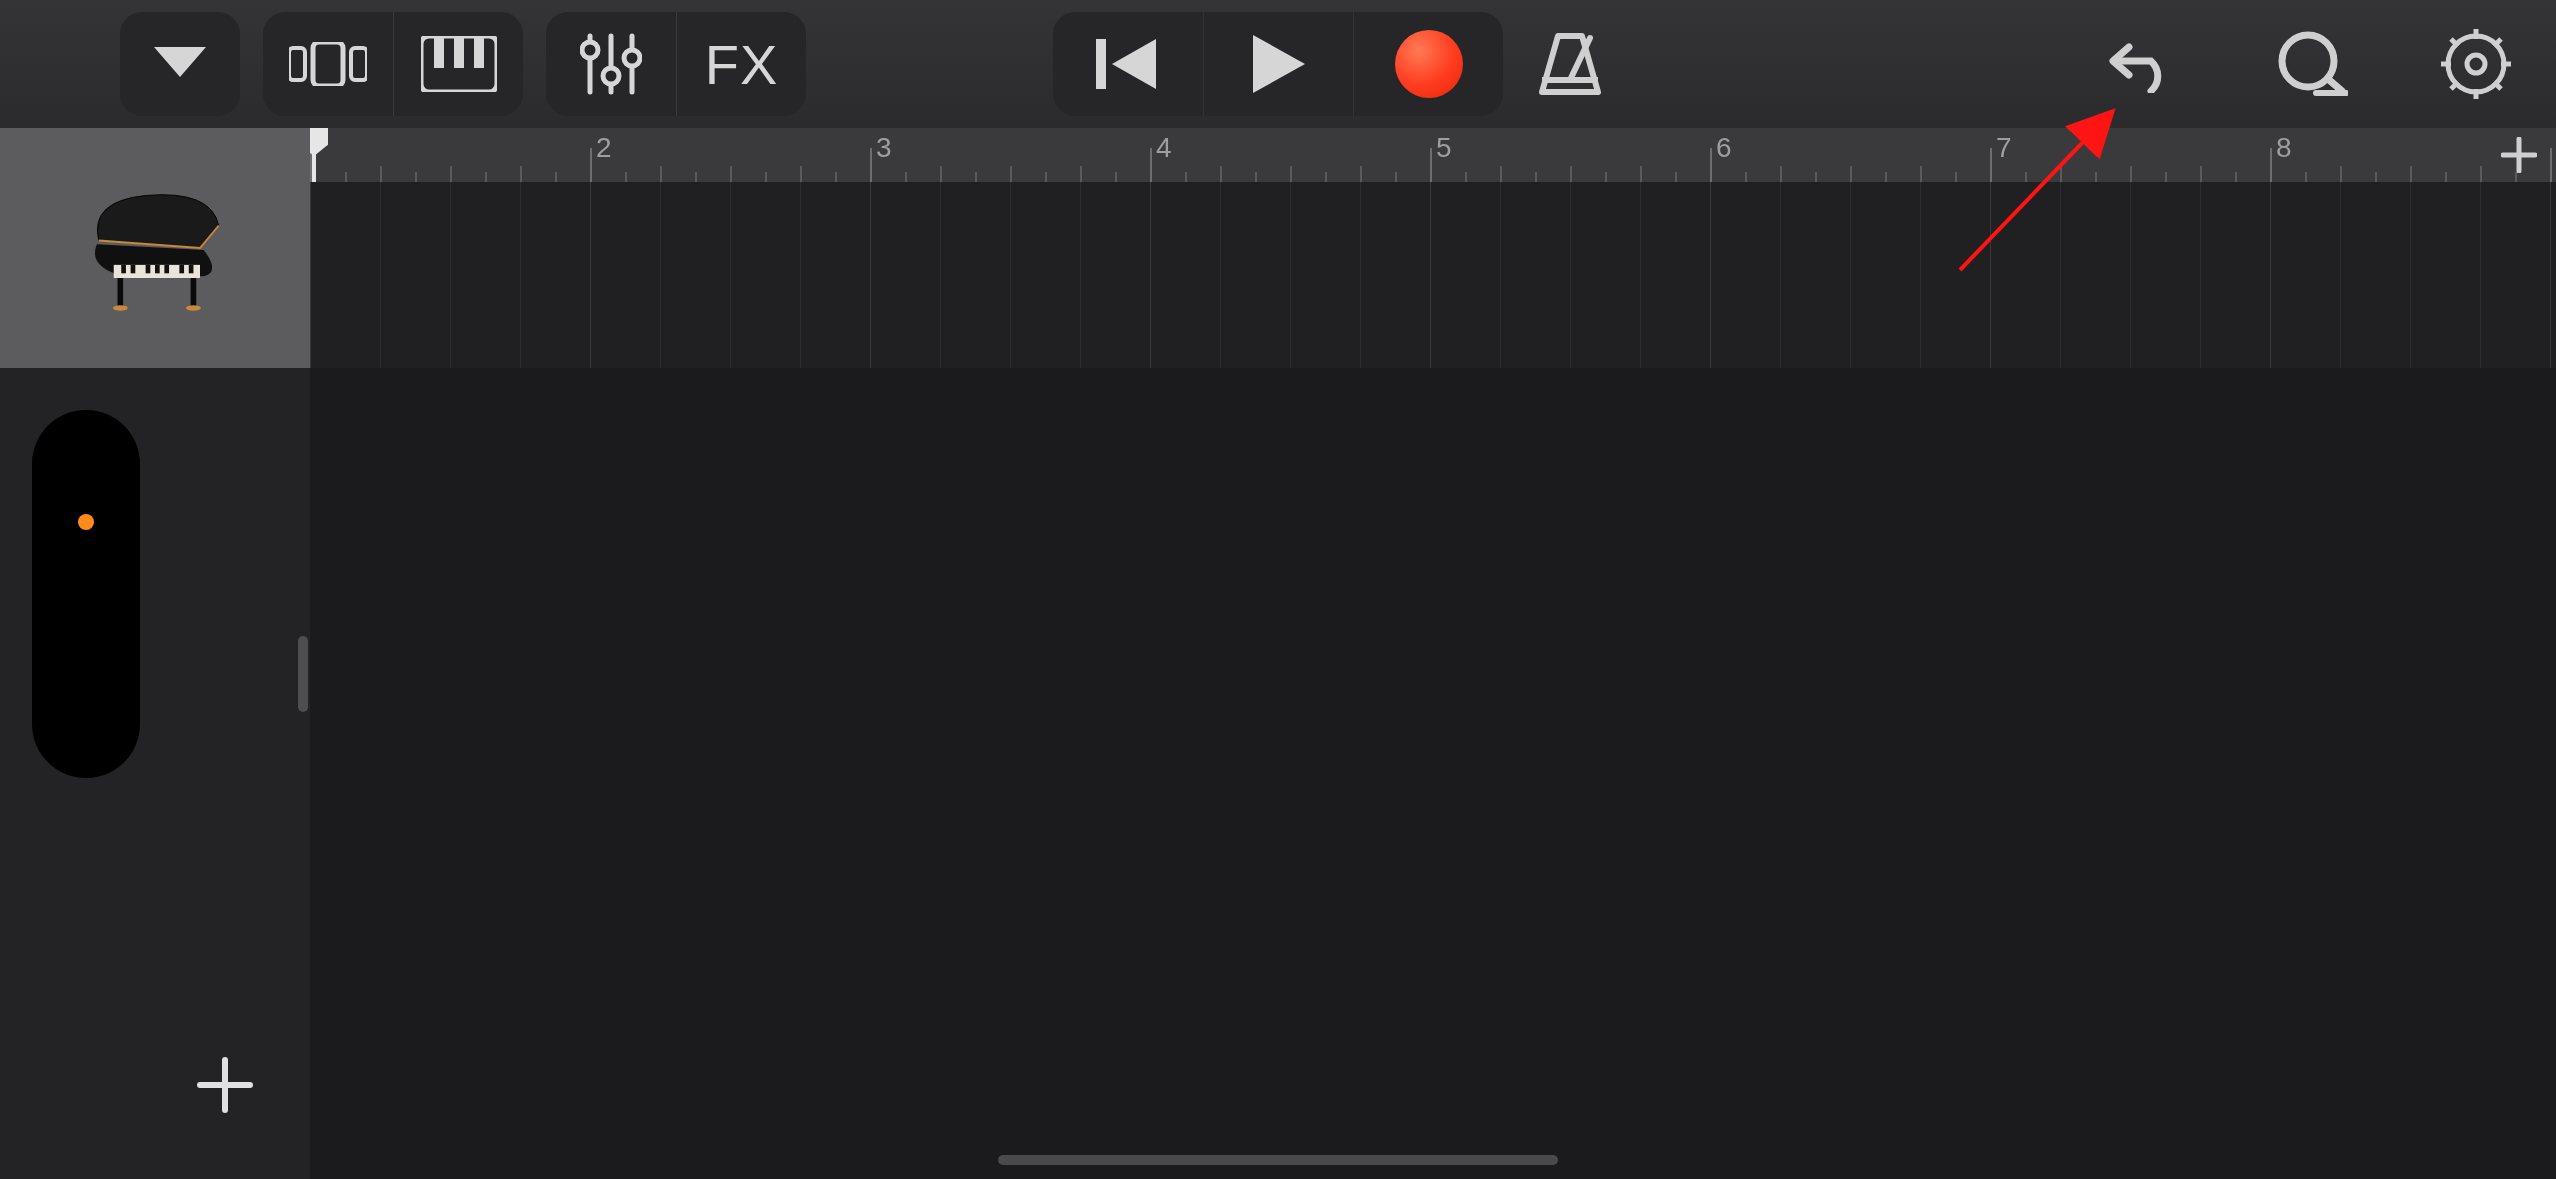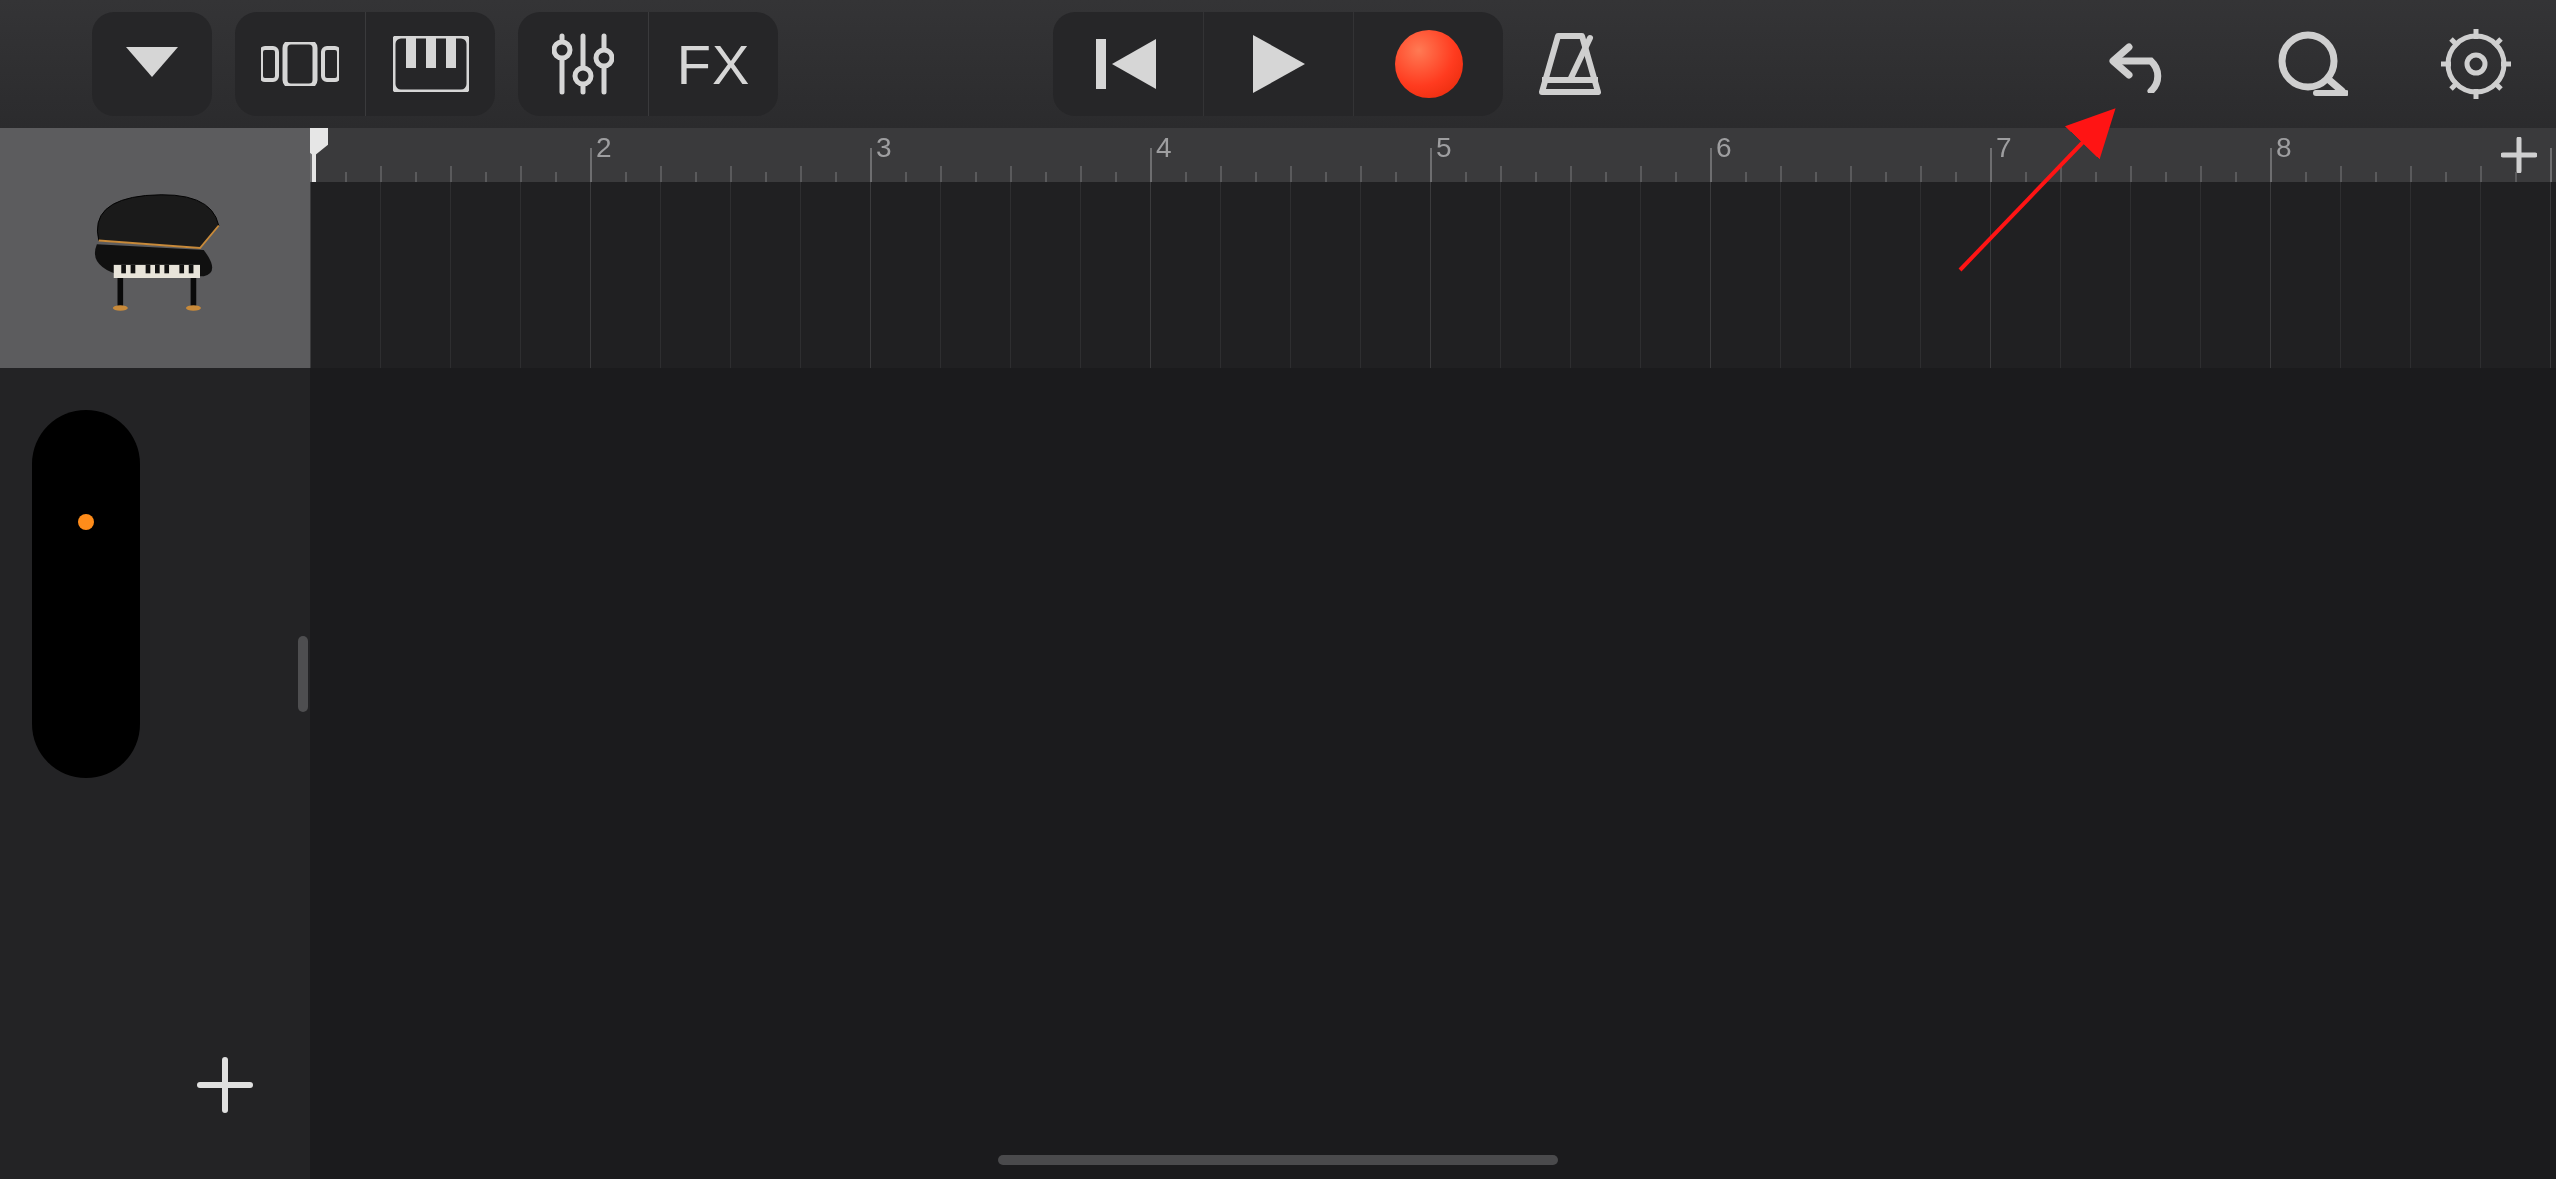--- a/index.html
+++ b/index.html
@@ -21,21 +21,21 @@
     width: 100%;
     height: 128px;
     background: linear-gradient(#343436, #2b2b2d);
     display: flex;
     align-items: center;
   }
   .toolbar-left {
     display: flex;
     align-items: center;
     gap: 23px;
-    padding-left: 92px;
+    padding-left: 120px;
   }
   .btn {
     height: 104px;
     border-radius: 22px;
     background: #262628;
     display: flex;
     align-items:center;
     justify-content:center;
     cursor:pointer;
   }

